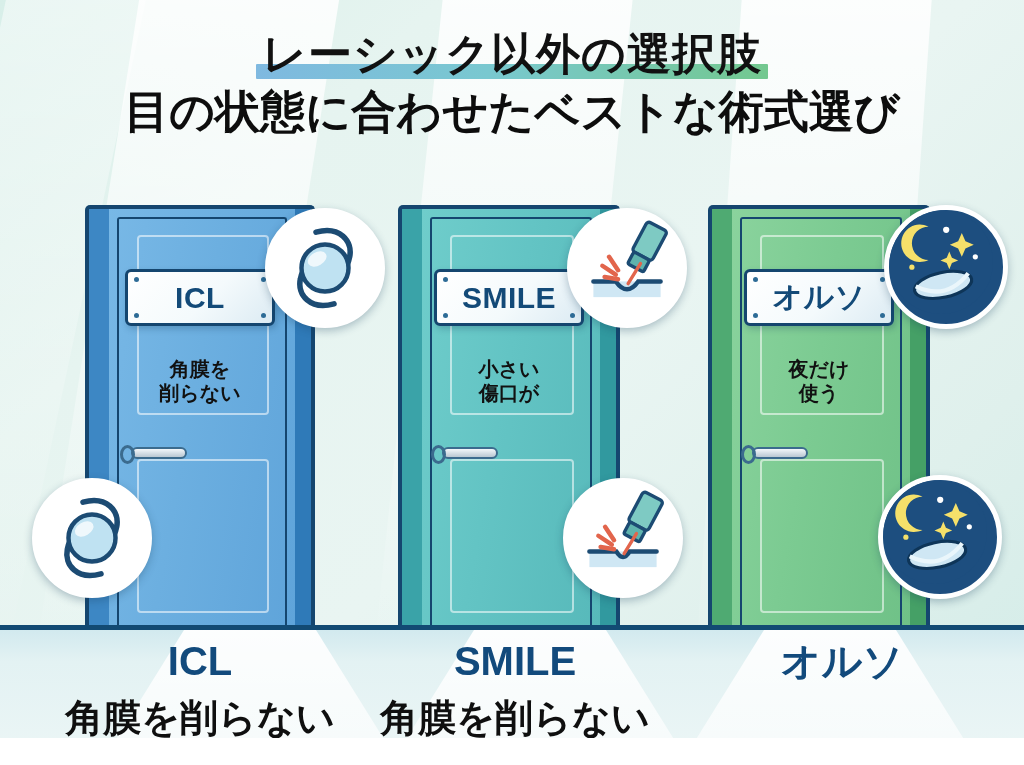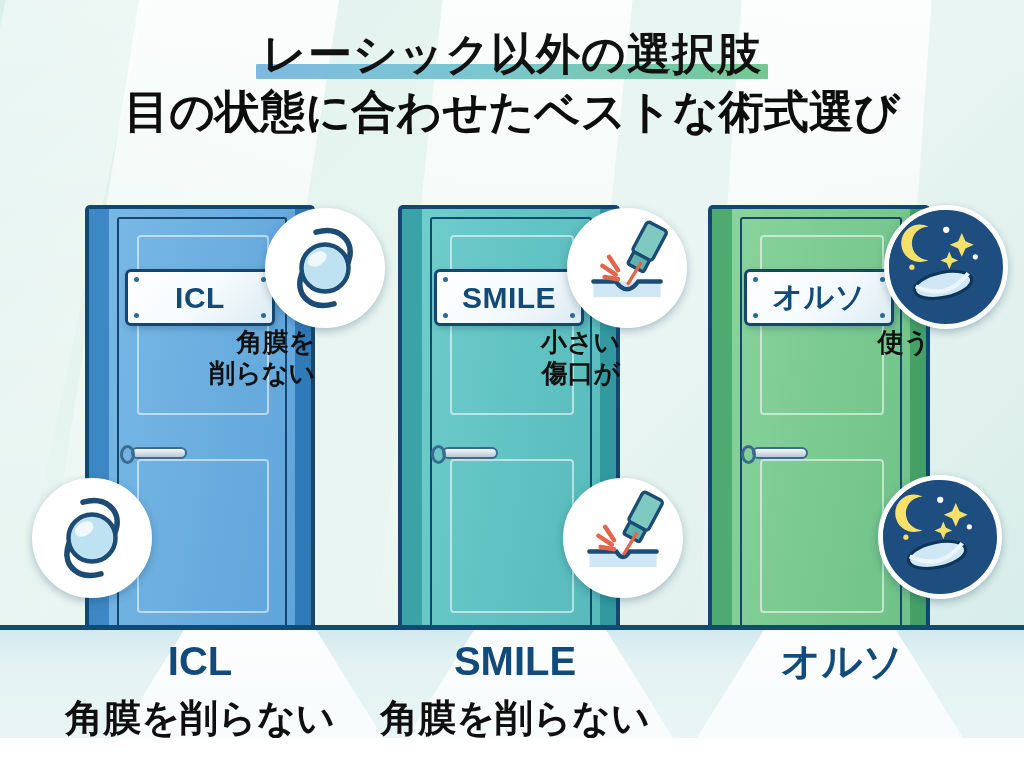--- a/index.html
+++ b/index.html
@@ -51,22 +51,22 @@
   .sign{position:absolute;left:50%;transform:translateX(-50%);top:64px;
     width:150px;height:57px;border:3px solid #15466f;border-radius:6px;
     background:linear-gradient(135deg,#ffffff 0%,#f4fafc 55%,#dcebf3 100%);
     box-sizing:border-box;display:flex;align-items:center;justify-content:center;
     box-shadow:2px 3px 6px rgba(20,60,90,.25);}
   .sign span{font-size:30px;font-weight:bold;color:#134a78;letter-spacing:.5px;}
   .sign .screw{position:absolute;width:5px;height:5px;border-radius:50%;background:#2d6b96;}
   .sign .s1{left:6px;top:5px;} .sign .s2{right:6px;top:5px;}
   .sign .s3{left:6px;bottom:5px;} .sign .s4{right:6px;bottom:5px;}
 
-  .doortext{position:absolute;left:0;right:0;top:122px;text-align:right;
-    font-size:26px;font-weight:bold;color:#111;line-height:1.18;z-index:3;}
+  .doortext{position:absolute;left:0;right:0;top:153px;text-align:center;
+    font-size:20px;font-weight:bold;color:#111;line-height:1.18;z-index:3;}
 
   
   .badge{position:absolute;border-radius:50%;z-index:7;
     box-shadow:0 3px 9px rgba(20,60,90,.3);overflow:hidden;}
   .badge.white{background:#ffffff;border:4px solid #ffffff;}
   .badge.navy{background:#1d4e7f;border:5px solid #ffffff;}
 
   
   .cap{position:absolute;top:640px;width:340px;text-align:center;z-index:8;}
   .cap .cap-title{font-size:40px;font-weight:bold;color:#124a7c;line-height:1.05;}
@@ -212,20 +212,21 @@
 
     <div class="sign">
       <i class="screw s1"></i>
       <i class="screw s2"></i>
       <i class="screw s3"></i>
       <i class="screw s4"></i>
       <span>オルソ</span>
     </div>
 
     <div class="doortext">
+      <div>夜だけ</div>
       <div>使う</div>
     </div>
   </div>
 
   <div class="badge navy" style="left:884px;top:205px;width:114px;height:114px;">
     <svg viewBox="0 0 100 100" width="104" height="104">
       <circle cx="50" cy="50" r="50" fill="#1d4e7f"></circle>
       <path d="M38 16 A18 18 0 1 0 38 48 A15 15 0 1 1 38 16 Z" fill="#f5e06a"></path>
       <path d="M70 22 l3.5 8 8 3.5 -8 3.5 -3.5 8 -3.5 -8 -8 -3.5 8 -3.5 Z" fill="#f5e06a"></path>
       <path d="M58 40 l2.5 6 6 2.5 -6 2.5 -2.5 6 -2.5 -6 -6 -2.5 6 -2.5 Z" fill="#f5e06a"></path>

